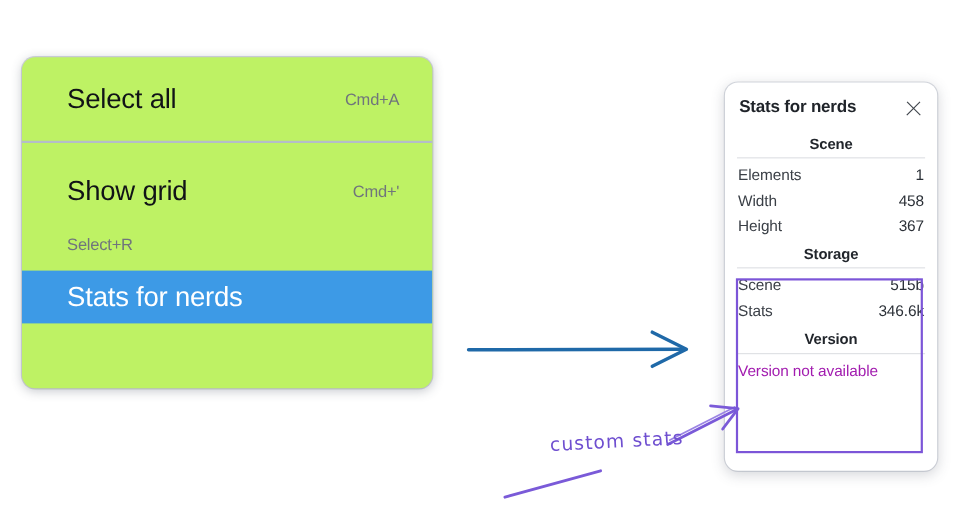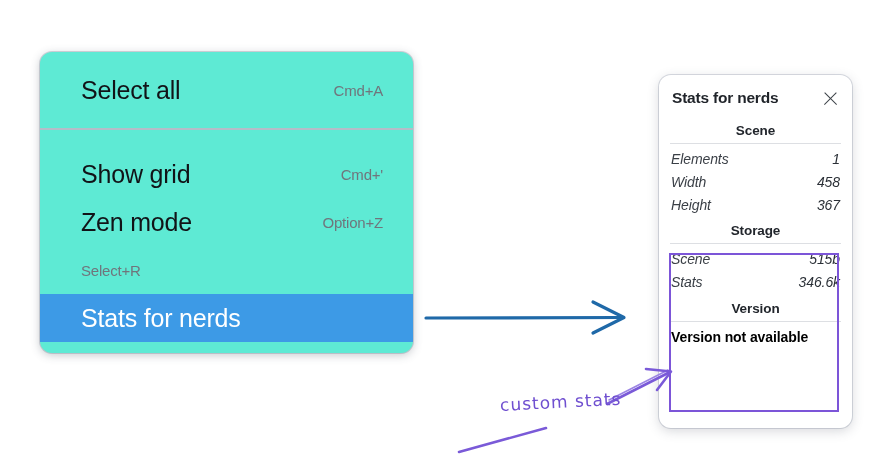--- a/index.html
+++ b/index.html
@@ -12,25 +12,25 @@
     height: 461px;
     position: relative;
     overflow: hidden;
     font-family: "Liberation Sans", sans-serif;
     -webkit-font-smoothing: antialiased;
   }
 
   
   #context-menu {
     position: absolute;
-    left: 40px;
+    left: 20px;
     top: 52px;
     width: 373px;
     height: 301px;
-    background: #5eead4;
+    background: #bef264;
     border-radius: 12px;
     box-shadow: 0 2px 10px rgba(60,70,85,0.30), 0 0 0 1px rgba(140,150,165,0.35);
     overflow: hidden;
     box-sizing: border-box;
   }
   .menu-group {
     position: relative;
   }
   .menu-group.group-top {
     padding-top: 14px;
@@ -140,31 +140,29 @@
     margin: 0 0 3px 0;
   }
   .stat-row {
     display: flex;
     justify-content: space-between;
     align-items: baseline;
     font-size: 14px;
     color: #3a3f46;
     padding: 3.5px 1px;
     letter-spacing: -0.1px;
-    font-style: italic;
   }
   .stat-row .s-val {
     color: #2b3037;
   }
   .plain-row {
     font-size: 14px;
-    color: #000000;
+    color: #a21caf;
     padding: 4px 1px;
     letter-spacing: -0.1px;
-    font-weight: bold;
   }
 
   
   #custom-stats-box {
     position: absolute;
     left: 669px;
     top: 253px;
     width: 170px;
     height: 159px;
     border: 2px solid #7c55d8;
@@ -205,24 +203,20 @@
   </div>
 
   <div class="menu-sep"></div>
 
   <div class="menu-group group-bottom">
     <div class="menu-row">
       <span class="m-label">Show grid</span>
       <span class="m-shortcut">Cmd+'</span>
     </div>
     <div class="menu-row">
-      <span class="m-label">Zen mode</span>
-      <span class="m-shortcut">Option+Z</span>
-    </div>
-    <div class="menu-row">
       <span class="m-shortcut">Select+R</span>
     </div>
     <div class="menu-row selected">
       <span class="m-label">Stats for nerds</span>
     </div>
     <div class="menu-foot"></div>
   </div>
 
 </div>
 

